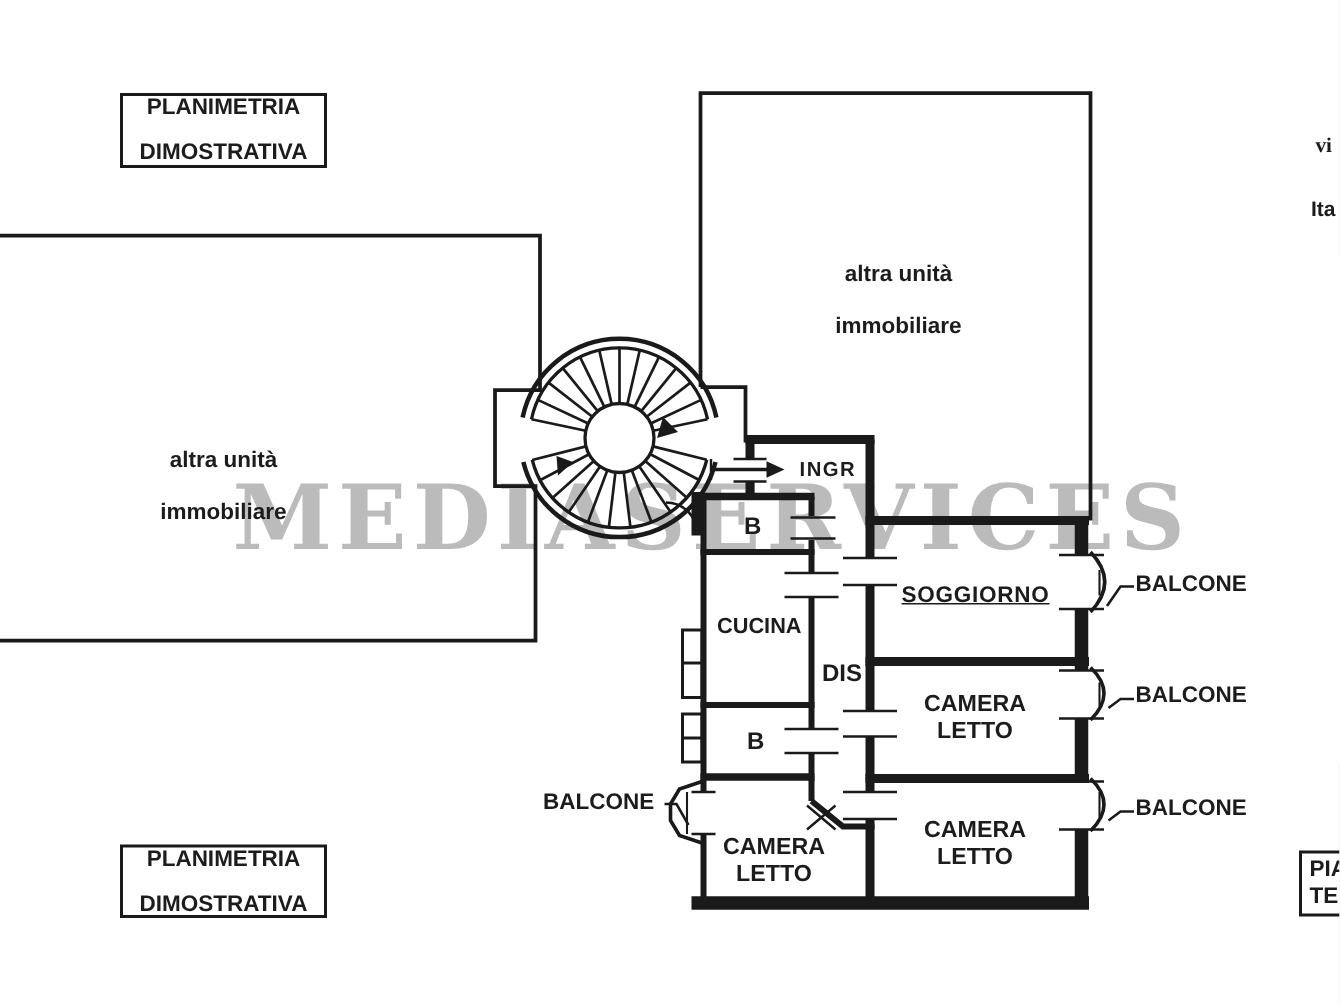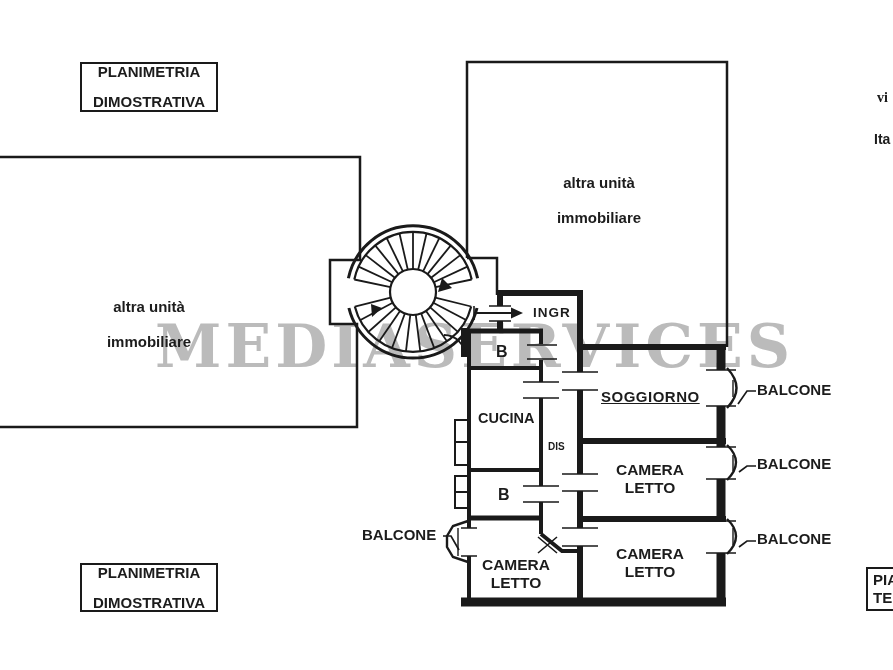--- a/index.html
+++ b/index.html
@@ -173,21 +173,21 @@
     <div>altra unità</div>
     <div>immobiliare</div>
   </div>
 
   <div class="lbl txt" style="left:533px;top:305px;font-size:13.5px;letter-spacing:1px;">INGR</div>
 
   <div class="lbl txt" style="left:496px;top:343px;font-size:16px;">B</div>
 
   <div class="lbl txt" style="left:478px;top:410px;font-size:14.5px;">CUCINA</div>
 
-  <div class="lbl txt" style="left:548px;top:441px;font-size:10px;text-align:center;">DIS</div>
+  <div class="lbl txt" style="left:548px;top:441px;font-size:16px;text-align:center;">DIS</div>
 
   <div class="lbl txt" style="left:601px;top:388px;font-size:15px;letter-spacing:.5px;text-decoration:underline;">SOGGIORNO</div>
 
   <div class="lbl txt" style="left:498px;top:486px;font-size:16px;">B</div>
 
   <div class="lbl txt ctr" style="left:600px;top:461px;width:100px;font-size:15.5px;">CAMERA
 LETTO</div>
 
   <div class="lbl txt ctr" style="left:600px;top:545px;width:100px;font-size:15.5px;">CAMERA
 LETTO</div>

